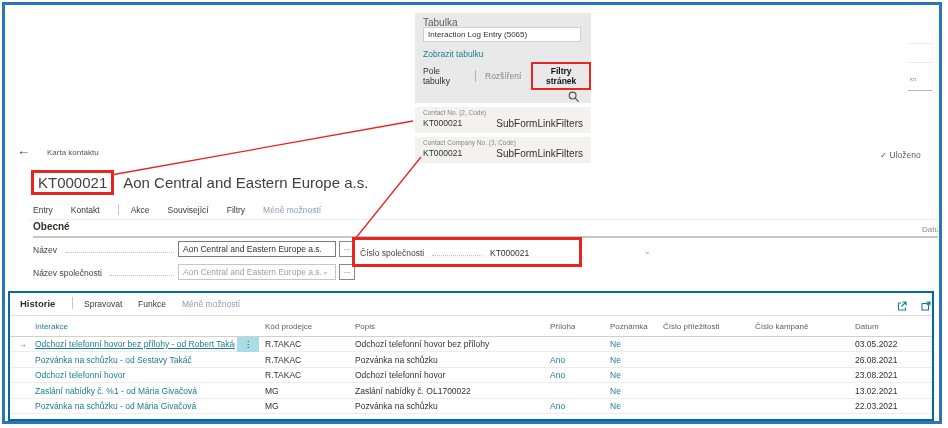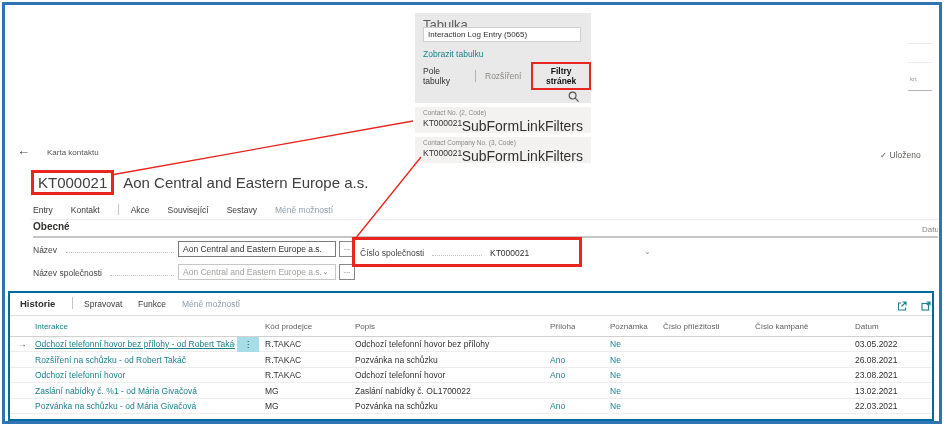--- a/index.html
+++ b/index.html
@@ -6,36 +6,36 @@
   html,body { background:#fff; }
   body { font-family:"Liberation Sans","DejaVu Sans",sans-serif; }
   .screen { position:relative; width:948px; height:428px; background:#fff; overflow:hidden; }
 
   
   .frame { position:absolute; left:2px; top:2px; width:940px; height:422px;
            border:3px solid #2e75b6; z-index:50; pointer-events:none; }
 
   
   .popup { position:absolute; left:415px; top:13px; width:176px; height:90px; background:#e9e9e9; z-index:10; }
-  .popup-label { position:absolute; left:8px; top:4px; font-size:13px; color:#605e5c; }
+  .popup-label { position:absolute; left:8px; top:4px; font-size:10px; color:#605e5c; }
   .popup-input { position:absolute; left:8px; top:14px; width:158px; height:15px; background:#fff;
                  border:1px solid #cfcfcf; font-size:8px; color:#323130; line-height:13px; padding-left:4px;
                  font-family:inherit; }
   .popup-link { position:absolute; left:8px; top:36px; font-size:8.5px; color:#1a7f8b; cursor:pointer; }
   .popup-tabs { position:absolute; left:8px; top:53px; height:20px; display:flex; align-items:center; font-size:8.5px; }
   .tab { color:#323130; }
   .tab-div { width:1px; height:12px; background:#b5b3b1; margin:0 9px; }
   .tab-muted { color:#8a8886; margin-right:10px; }
   .tab-active { font-weight:bold; color:#111; border:2px solid #e8251f; padding:2px 3px;text-align:center; }
   .popup-search { position:absolute; left:153px; top:76px; width:12px; height:12px; }
   .fcard { position:absolute; left:415px; width:176px; height:26px; background:#f3f2f1; z-index:10; }
   .fcard1 { top:107px; } .fcard2 { top:137px; }
   .fcard-label { position:absolute; left:8px; top:2px; font-size:6.5px; color:#8a8886; }
   .fcard-value { position:absolute; left:8px; top:11px; font-size:8.5px; color:#323130; }
-  .fcard-type  { position:absolute; right:8px; top:11px; font-size:14px; color:#323130;margin-left:47px; }
+  .fcard-type  { position:absolute; right:8px; top:11px; font-size:10px; color:#323130;margin-left:47px; }
 
   
   .back-arrow { position:absolute; left:17px; top:143px; font-size:13px; color:#444; cursor:pointer; }
   .breadcrumb { position:absolute; left:47px; top:148px; font-size:8px; color:#555; }
   .saved { position:absolute; left:880px; top:150px; font-size:8.5px; color:#605e5c; }
   .title-row { position:absolute; left:31px; top:168px; height:28px; display:flex; align-items:center; }
   .title-code { border:3px solid #e8251f; padding:1px 4px; font-size:15px; color:#404040; }
   .title-name { margin-left:9px; font-size:15px; color:#404040; }
 
   .menu { position:absolute; left:33px; top:202px; height:15px; display:flex; align-items:center; font-size:8.5px; color:#3b3a39; }
@@ -146,21 +146,21 @@
     <span class="title-code">KT000021</span>
     <span class="title-name">Aon Central and Eastern Europe a.s.</span>
   </div>
 
   <div class="menu">
     <span class="gap">Entry</span>
     <span class="gap">Kontakt</span>
     <span class="menu-div"></span>
     <span class="gap">Akce</span>
     <span class="gap">Související</span>
-    <span class="gap">Sestavy</span>
+    <span class="gap">Filtry</span>
     <span class="menu-more">Méně možností</span>
   </div>
   <div class="menu-line"></div>
 
   <div class="section-title">Obecné</div>
   <div class="section-rule"></div>
   <div class="show-more">Datum</div>
 
   <div class="f-label" style="left:33px; top:245px;">Název</div>
   <div class="leader" style="left:66px; top:252px; width:108px;"></div>
@@ -214,21 +214,21 @@
       <div class="cell c-dots hl">⋮</div>
       <div class="cell c-kod">R.TAKAC</div>
       <div class="cell c-pop">Odchozí telefonní hovor bez přílohy</div>
       <div class="cell c-pri"></div>
       <div class="cell c-poz">Ne</div>
       <div class="cell c-prl"></div>
       <div class="cell c-kam"></div>
       <div class="cell c-dat">03.05.2022</div>
     </div>
     <div class="hrow r1">
-      <div class="cell c-int">Rozšíření na schůzku - od Robert Takáč</div>
+      <div class="cell c-int">Pozvánka na schůzku - od Sestavy Takáč</div>
       <div class="cell c-kod">R.TAKAC</div>
       <div class="cell c-pop">Pozvánka na schůzku</div>
       <div class="cell c-pri">Ano</div>
       <div class="cell c-poz">Ne</div>
       <div class="cell c-prl"></div>
       <div class="cell c-kam"></div>
       <div class="cell c-dat">26.08.2021</div>
     </div>
     <div class="hrow r2">
       <div class="cell c-int">Odchozí telefonní hovor</div>

